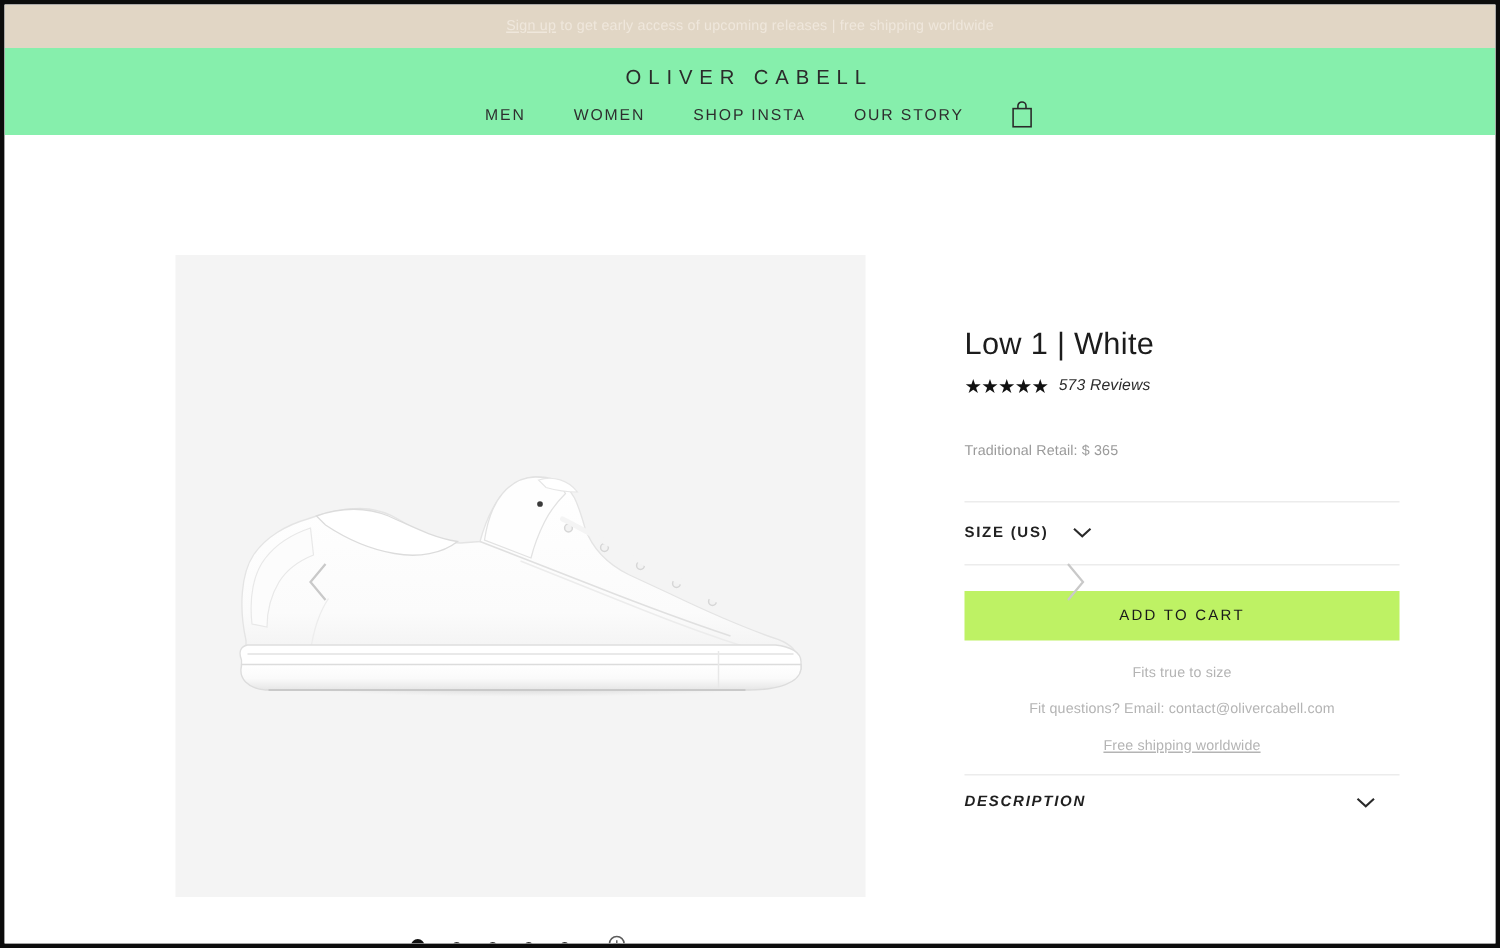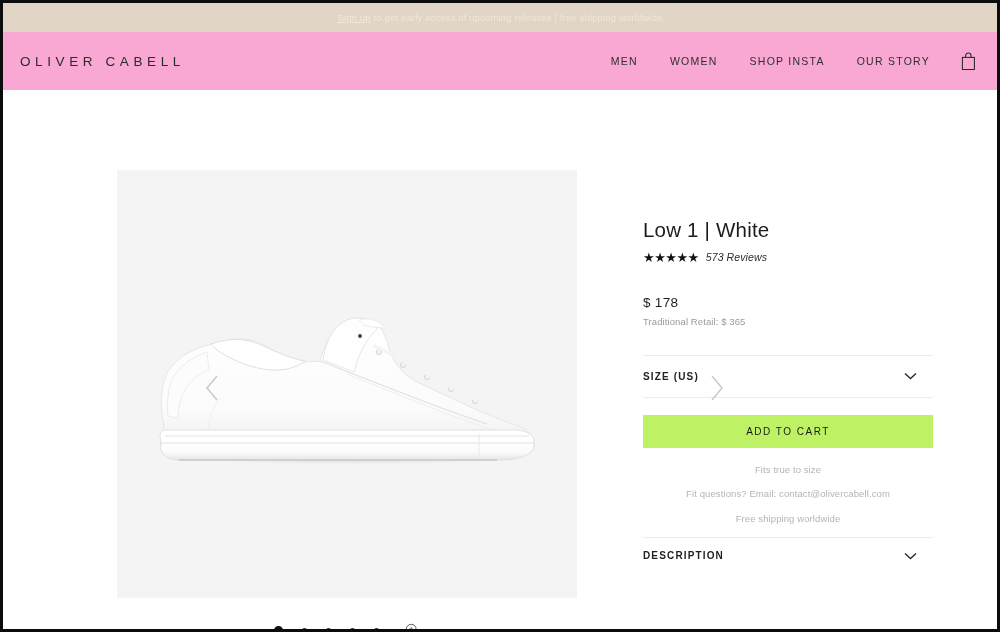--- a/index.html
+++ b/index.html
@@ -55,22 +55,23 @@
     text-decoration: underline;
     text-underline-offset: 1px;
   }
 
   
   .site-header {
     height: 58px;
     display: flex;
     align-items: center;
     justify-content: space-between;
-    padding: 0 18px 0 17px;
-    background: #f9a8d4;
+    padding: 12px 18px 0 17px;
+    background: #86efac;
+    flex-direction: column;
   }
   .brand-logo {
     font-size: 13.5px;
     letter-spacing: 4.6px;
     color: #2b2b2b;
     font-weight: 400;
     white-space: nowrap;
   }
   .main-nav {
     display: flex;
@@ -256,21 +257,20 @@
   .divider {
     height: 1px;
     background: #ececec;
     margin-top: 28px;
   }
 
   .size-select {
     height: 42px;
     display: flex;
     align-items: center;
-    justify-content: space-between;
     border-bottom: 1px solid #ececec;
     cursor: pointer;
     padding-right: 16px;
     gap: 16px;
   }
   .select-label {
     font-size: 10px;
     font-weight: 700;
     letter-spacing: 1.15px;
     color: #222;
@@ -297,31 +297,32 @@
     margin-top: 17px;
     text-align: center;
   }
   .fit-note {
     font-size: 9.5px;
     color: #b4b4b4;
     line-height: 1;
     margin-bottom: 15px;
     letter-spacing: 0.1px;
   }
-  .fit-note:last-child { margin-bottom: 0; }
+  .fit-note:last-child { margin-bottom: 0; text-decoration: underline; }
 
   .accordion { margin-top: 14px; }
   .accordion-row {
     height: 36px;
     display: flex;
     align-items: center;
     justify-content: space-between;
     border-top: 1px solid #ececec;
     cursor: pointer;
     padding-right: 16px;
+    font-style: italic;
   }
   .accordion-row:last-child { border-bottom: none; }
   .accordion-label {
     font-size: 10px;
     font-weight: 700;
     letter-spacing: 1.15px;
     color: #1f1f1f;
   }
 
   .chev { display: block; }
@@ -483,21 +484,20 @@
     <section class="details">
 
       <h1 class="product-title">Low 1  |  White</h1>
 
       <div class="rating-row">
         <span class="stars">★★★★★</span>
         <span class="review-count">573 Reviews</span>
       </div>
 
       <div class="price-block">
-        <div class="price-main">$ 178</div>
         <div class="retail-line">Traditional Retail: $ 365</div>
       </div>
 
       <div class="divider"></div>
 
       <div class="size-select">
         <span class="select-label">SIZE (US)</span>
         <svg class="chev" width="13" height="8" viewBox="0 0 13 8">
           <path d="M1 1.5 L6.5 6.5 L12 1.5" fill="none" stroke="#2a2a2a" stroke-width="1.4"></path>
         </svg>

